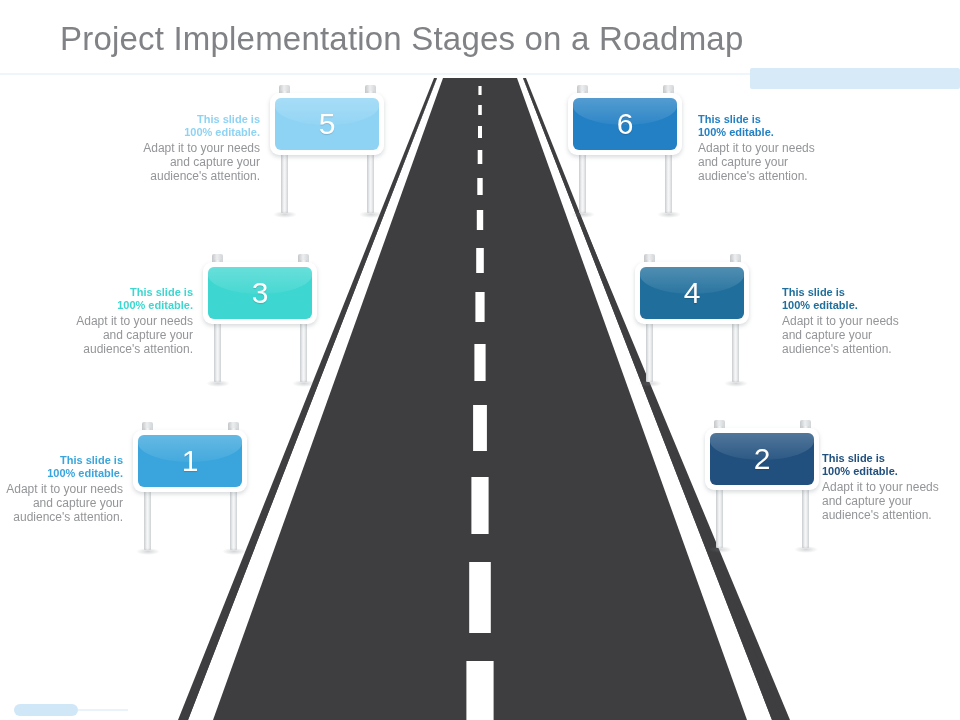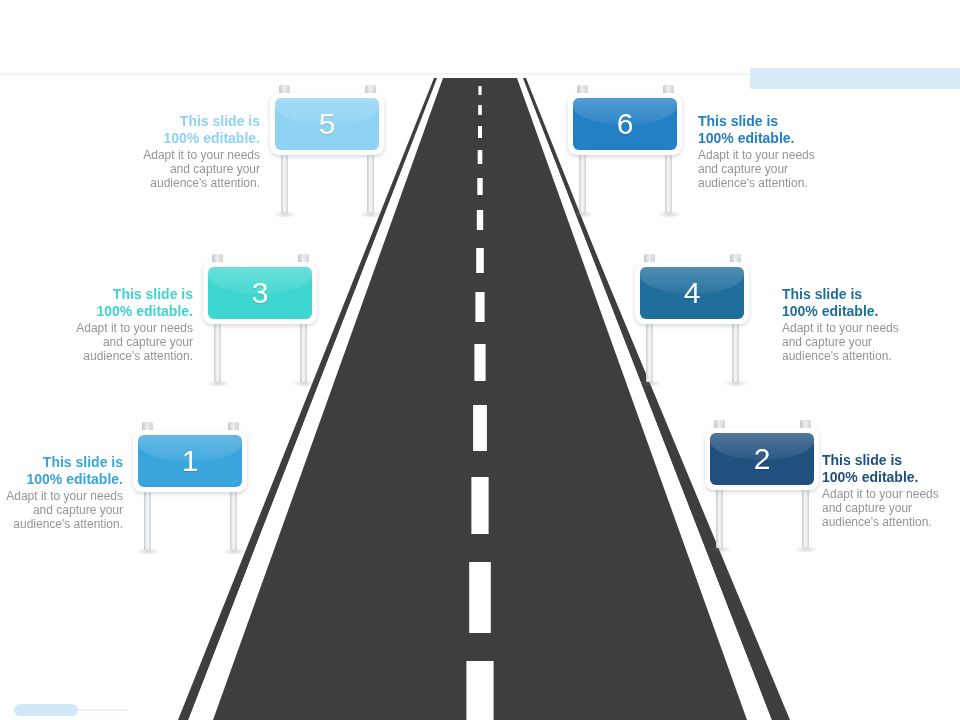--- a/index.html
+++ b/index.html
@@ -137,37 +137,38 @@
     font-weight: normal;
     text-shadow: 0 1px 1px rgba(0,0,0,0.15);
   }
 
   
   .caption {
     position: absolute;
     line-height: 1.18;
   }
   .caption .headline {
-    font-size: 14px;
+    font-size: 11px;
     font-weight: bold;
     margin: 0 0 2px 0;
   }
   .caption .body {
     font-size: 12px;
     color: #939598;
     margin: 0;
   }
   .align-right { text-align: right; }
   .align-left  { text-align: left; }
 </style>
 </head>
 <body>
 
 <div id="slide">
 
+  <div id="page-title">Project Implementation Stages on a Roadmap</div>
   <div id="header-divider"></div>
   <div id="header-accent-bar"></div>
 
   <div id="road-wrap">
     <svg width="960" height="642" viewBox="0 0 960 642" xmlns="http://www.w3.org/2000/svg">
 
       <polygon points="437,0 523,0 790,642 185,642" fill="#3e3e40"></polygon>
 
       <polygon points="437,0 443,0 213,642 188,642" fill="#ffffff"></polygon>
 

